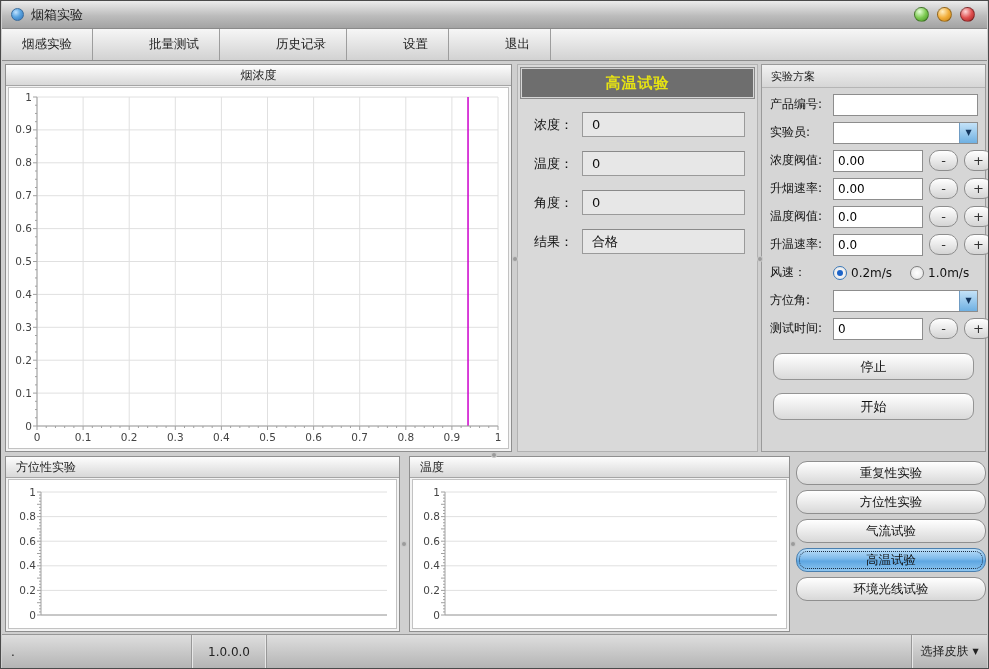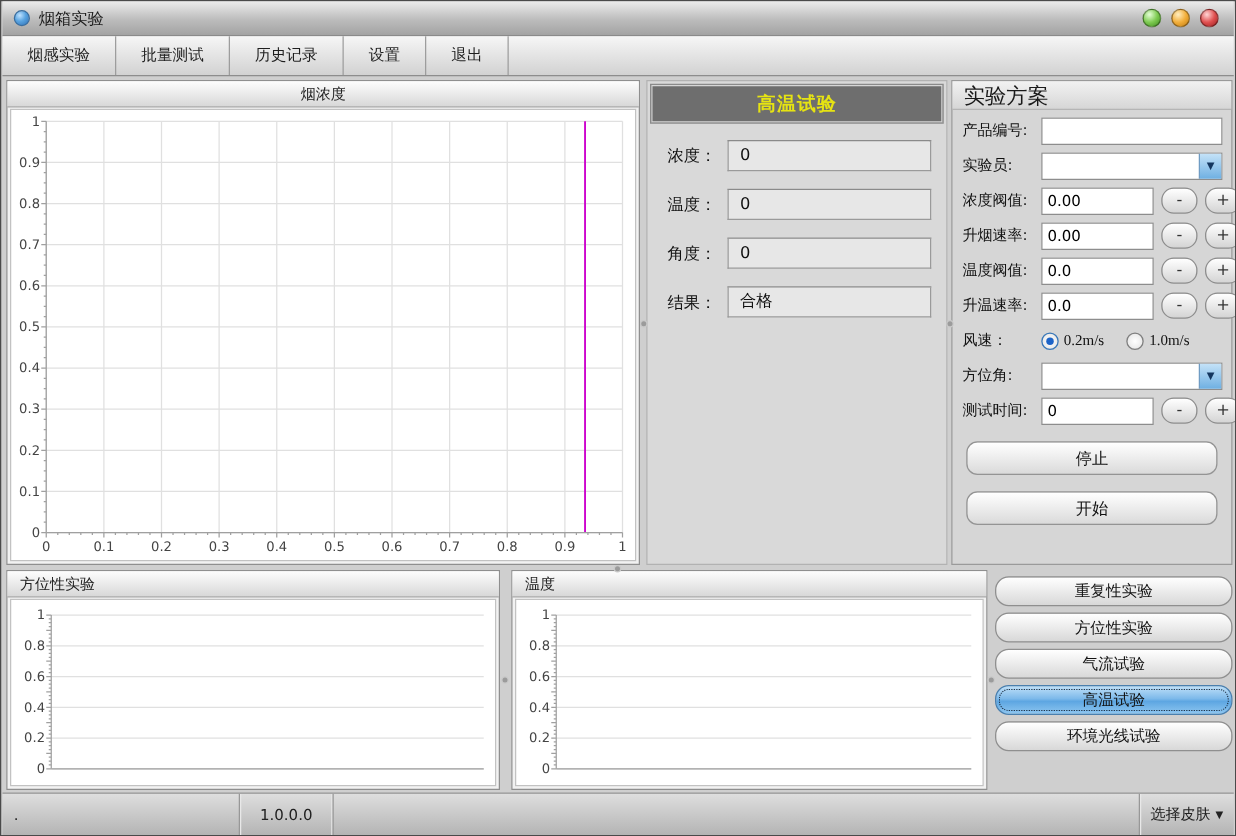--- a/index.html
+++ b/index.html
@@ -17,21 +17,21 @@
   .app-title { font-size:13px; color:#1c1c1c; }
   .win-btns { margin-left:auto; display:flex; gap:8px; padding-right:12px; }
   .win-btn { width:15px; height:15px; border-radius:50%; border:1px solid rgba(0,0,0,.35); }
   .win-btn.green { background:radial-gradient(circle at 35% 28%, #e6ffd8 0%, #7ecb52 50%, #3f8c1e 100%); }
   .win-btn.amber { background:radial-gradient(circle at 35% 28%, #ffeec2 0%, #f2ae3a 50%, #c07b10 100%); }
   .win-btn.red   { background:radial-gradient(circle at 35% 28%, #ffd6d6 0%, #e05050 50%, #9c1f1f 100%); }
 
   
   .menubar { position:absolute; left:1px; top:28px; right:1px; height:32px;
     background:linear-gradient(#f6f6f6,#d2d2d2); border-bottom:1px solid #8d8d8d;
-    display:flex; align-items:stretch; }
+    display:flex; align-items:stretch;gap:36px; }
   .menu-item { padding:0 20px; display:flex; align-items:center; font-size:12.5px;
     color:#1e1e1e; border-right:1px solid #9d9d9d; cursor:default; }
 
   
   .panel { position:absolute; border:1px solid #8f8f8f; background:#f2f2f2; }
   .panel-header { height:21px; background:linear-gradient(#fdfdfd,#d8d8d8);
     border-bottom:1px solid #a5a5a5; display:flex; align-items:center;
     font-size:12px; color:#222; }
   .panel-header.centered { justify-content:center; }
   .panel-header.left { padding-left:10px; }
@@ -50,38 +50,38 @@
   .stat-label { width:48px; font-size:13px; color:#111; }
   .stat-value { flex:1; height:25px; line-height:23px; background:#e7e7e7;
     border:1px solid #9a9a9a; border-top-color:#8a8a8a; padding-left:9px;
     font-size:13px; color:#111; }
 
   
   .plan-panel { position:absolute; left:760px; top:63px; width:225px; height:388px;
     border:1px solid #9a9a9a; background:#d6d6d6; }
   .plan-header { height:23px; background:linear-gradient(#f2f2f2,#d6d6d6);
     border-bottom:1px solid #b5b5b5; display:flex; align-items:center;
-    padding-left:9px; font-size:17px; color:#1a1a1a; }
+    padding-left:9px; font-size:11px; color:#1a1a1a; }
   .form-row { display:flex; align-items:center; height:23px; margin:5px 7px 0 8px; }
   .form-label { width:63px; font-size:12px; color:#111; flex:none; }
   .txt-input { flex:1; height:22px; border:1px solid #8d8d8d; background:#fff;
     font-size:12px; padding:0 4px; font-family:inherit; min-width:0; }
   .spin-input { width:90px; flex:none; }
   .combo { flex:1; height:22px; border:1px solid #8d8d8d; background:#fff;
     position:relative; }
   .combo-btn { position:absolute; right:0; top:0; bottom:0; width:18px;
     background:linear-gradient(#c4e2f8,#6fb0e2); border-left:1px solid #6f9cc4;
     display:flex; align-items:center; justify-content:center;
     font-size:8px; color:#14365e; cursor:pointer; }
   .pill { width:29px; height:21px; border-radius:10px; border:1px solid #8d8d8d;
     background:linear-gradient(#ffffff,#d4d4d4); margin-left:6px;
     display:flex; align-items:center; justify-content:center;
     font-size:13px; color:#333; cursor:pointer; flex:none; }
   .radio-group { display:flex; align-items:center; gap:18px; }
-  .radio { display:flex; align-items:center; gap:4px; font-size:12px; color:#111; cursor:pointer;font-family:Liberation Serif, serif; }
+  .radio { display:flex; align-items:center; gap:4px; font-size:12px; color:#111; cursor:pointer; }
   .radio-circle { width:14px; height:14px; border-radius:50%;
     border:1px solid #7f7f7f; background:radial-gradient(#ffffff,#e2e2e2); position:relative; }
   .radio-circle.on { border-color:#3a78b8; }
   .radio-circle.on::after { content:""; position:absolute; left:3px; top:3px;
     width:6px; height:6px; border-radius:50%; background:#1d64c8; }
   .big-btn { height:27px; margin:13px 11px 0 11px; border-radius:9px;
     border:1px solid #949494; background:linear-gradient(#ffffff,#dadada);
     display:flex; align-items:center; justify-content:center;
     font-size:13px; color:#111; cursor:pointer; }
   .big-btn:first-of-type { margin-top:16px; }

